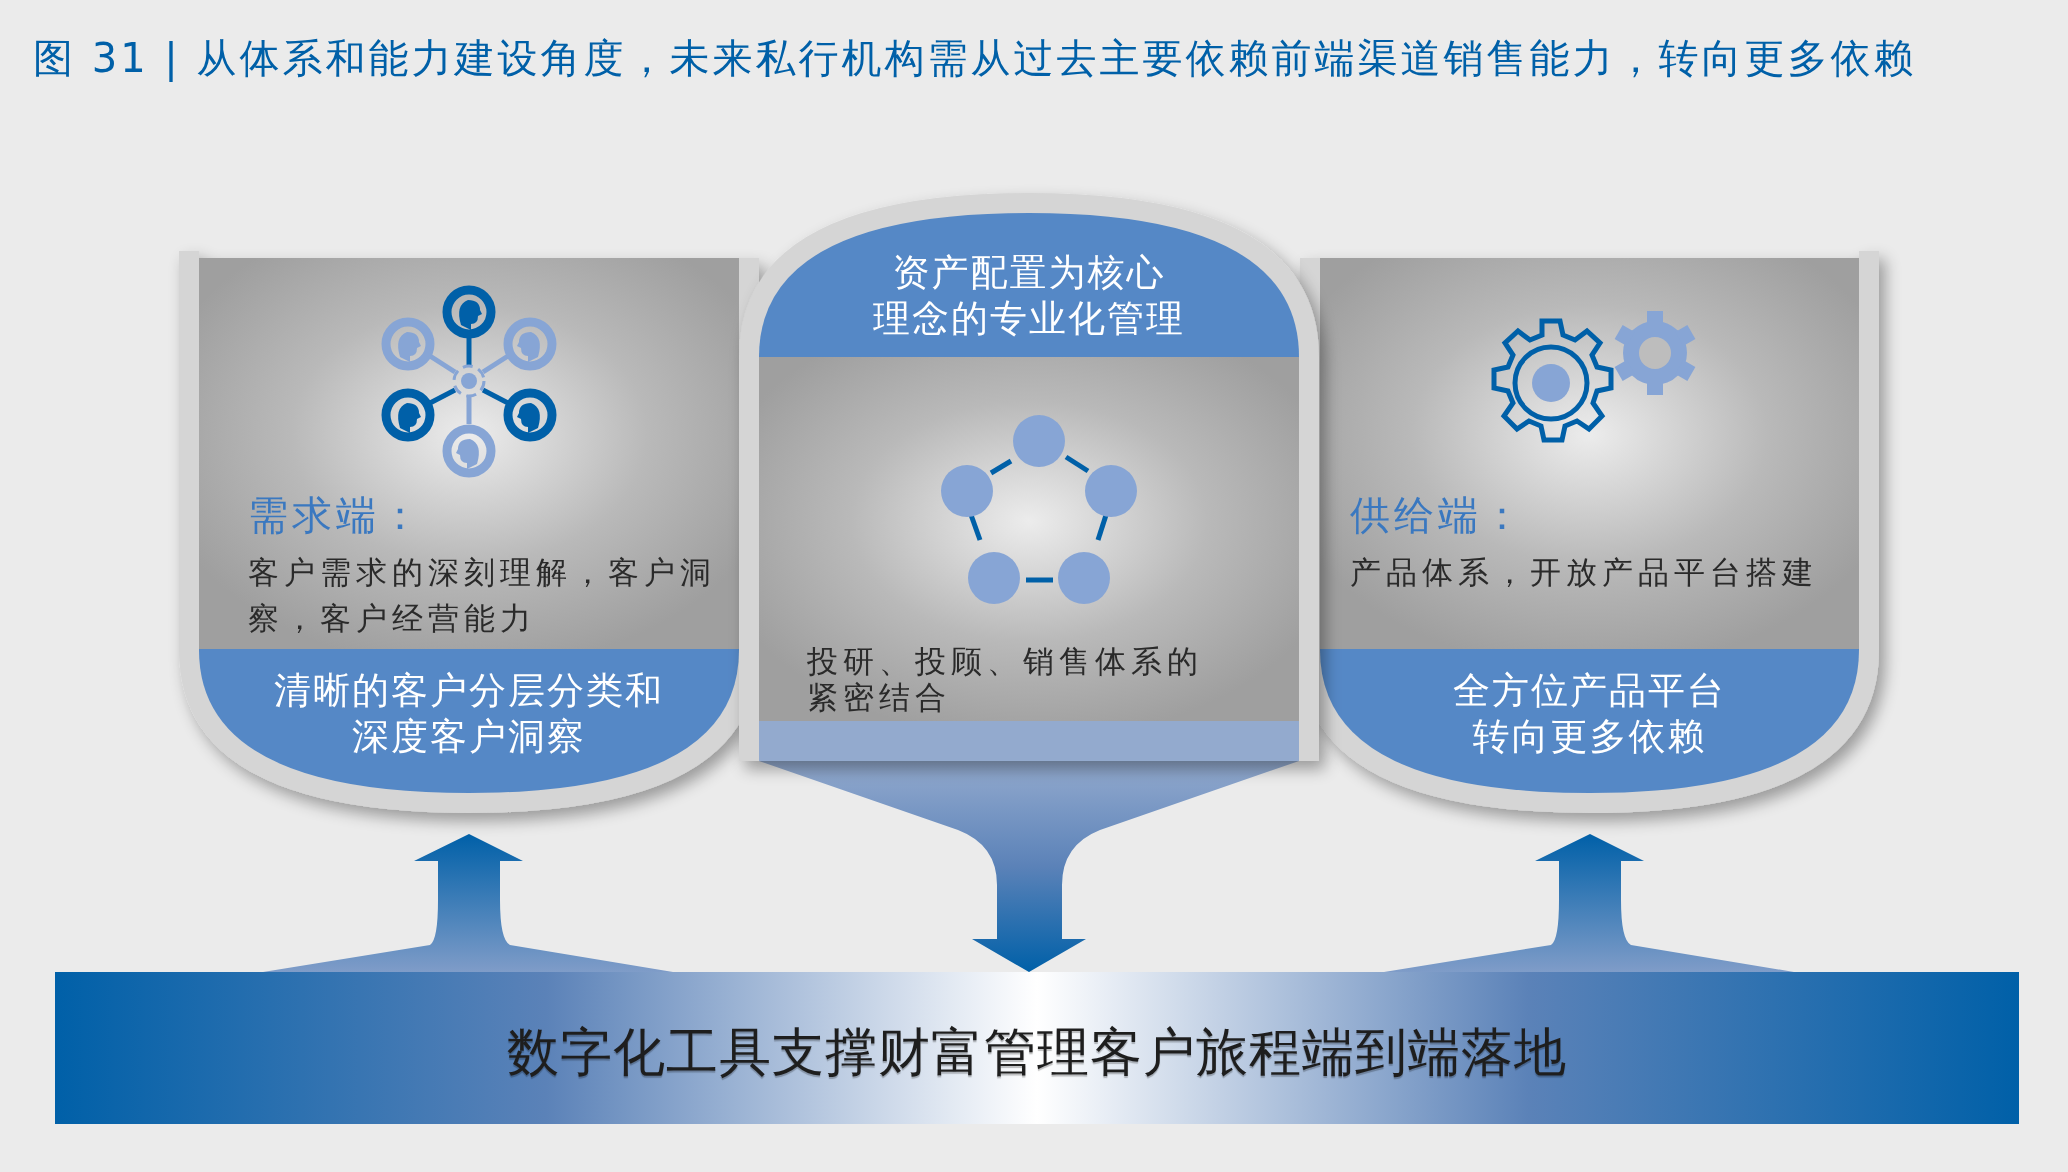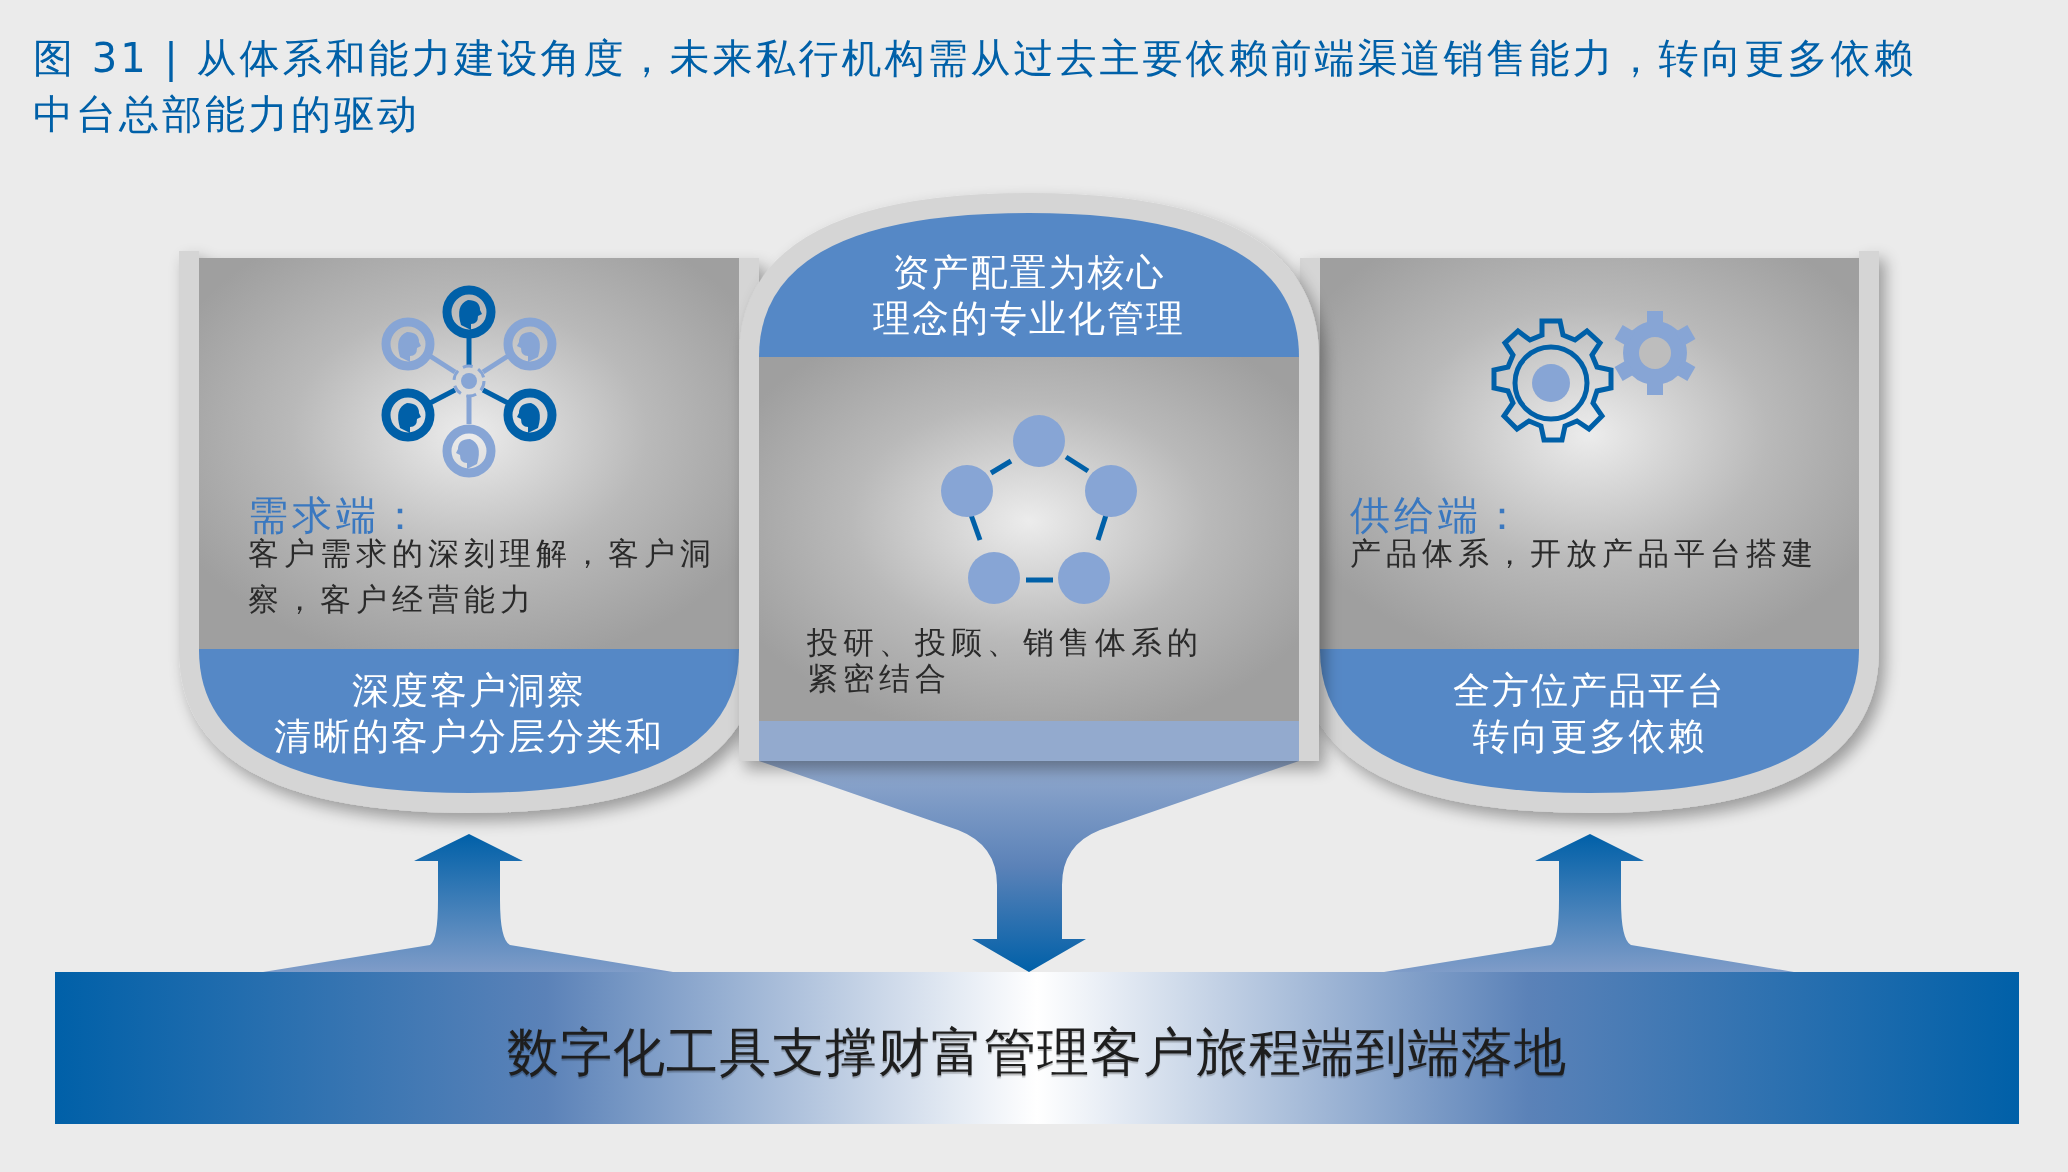--- a/index.html
+++ b/index.html
@@ -10,33 +10,32 @@
   }
   .title {
     position:absolute; left:33px; top:30px; width:2010px;
     color:#0060a8; font-weight:normal; font-size:40px; line-height:56px;
     letter-spacing:3px;
   }
   .title .line { display:block; white-space:nowrap; }
   svg.stage { position:absolute; left:0; top:0; }
   .txt { position:absolute; }
   .label-blue { color:#3a78c0; font-size:40px; letter-spacing:4px; }
-  .desc { color:#2a2a2a; font-size:31px; line-height:46px; letter-spacing:5px; }
+  .desc { color:#2a2a2a; font-size:31px; line-height:46px; letter-spacing:5px;margin-top:19px; }
   .band-text { color:#ffffff; font-size:37px; line-height:46px; text-align:center; letter-spacing:2px; }
   .bottom-text {
     color:#1e1e1e; font-size:52px; text-align:center; letter-spacing:1px;
     text-shadow:0 2px 1px rgba(0,0,0,0.25);
   }
 </style>
 </head>
 <body>
 
 <div class="title">
   <span class="line">图 31 | 从体系和能力建设角度，未来私行机构需从过去主要依赖前端渠道销售能力，转向更多依赖</span>
-  <span class="line">中台总部能力的驱动</span>
 </div>
 
 <svg class="stage" width="2068" height="1172" viewBox="0 0 2068 1172">
   <defs>
     <radialGradient id="grayGlow" cx="0.5" cy="0.45" r="0.6">
       <stop offset="0" stop-color="#ececec"></stop>
       <stop offset="0.55" stop-color="#b9b9b9"></stop>
       <stop offset="1" stop-color="#9f9f9f"></stop>
     </radialGradient>
     <linearGradient id="upArrowGrad" x1="0" y1="0" x2="0" y2="1">
@@ -178,22 +177,22 @@
     <rect x="55" y="972" width="1964" height="152" fill="url(#barGrad)"></rect>
   </g>
 </svg>
 
 <div class="txt label-blue" style="left:248px; top:488px;">需求端：</div>
 <div class="txt desc" style="left:248px; top:530px; width:500px;">
   <div>客户需求的深刻理解，客户洞</div>
   <div>察，客户经营能力</div>
 </div>
 <div class="txt band-text" style="left:199px; top:668px; width:540px;">
+  <div>清晰的客户分层分类和</div>
   <div>深度客户洞察</div>
-  <div>清晰的客户分层分类和</div>
 </div>
 
 <div class="txt band-text" style="left:759px; top:250px; width:540px;">
   <div>资产配置为核心</div>
   <div>理念的专业化管理</div>
 </div>
 <div class="txt desc" style="left:807px; top:624px; width:480px; line-height:36px;">
   <div>投研、投顾、销售体系的</div>
   <div>紧密结合</div>
 </div>

